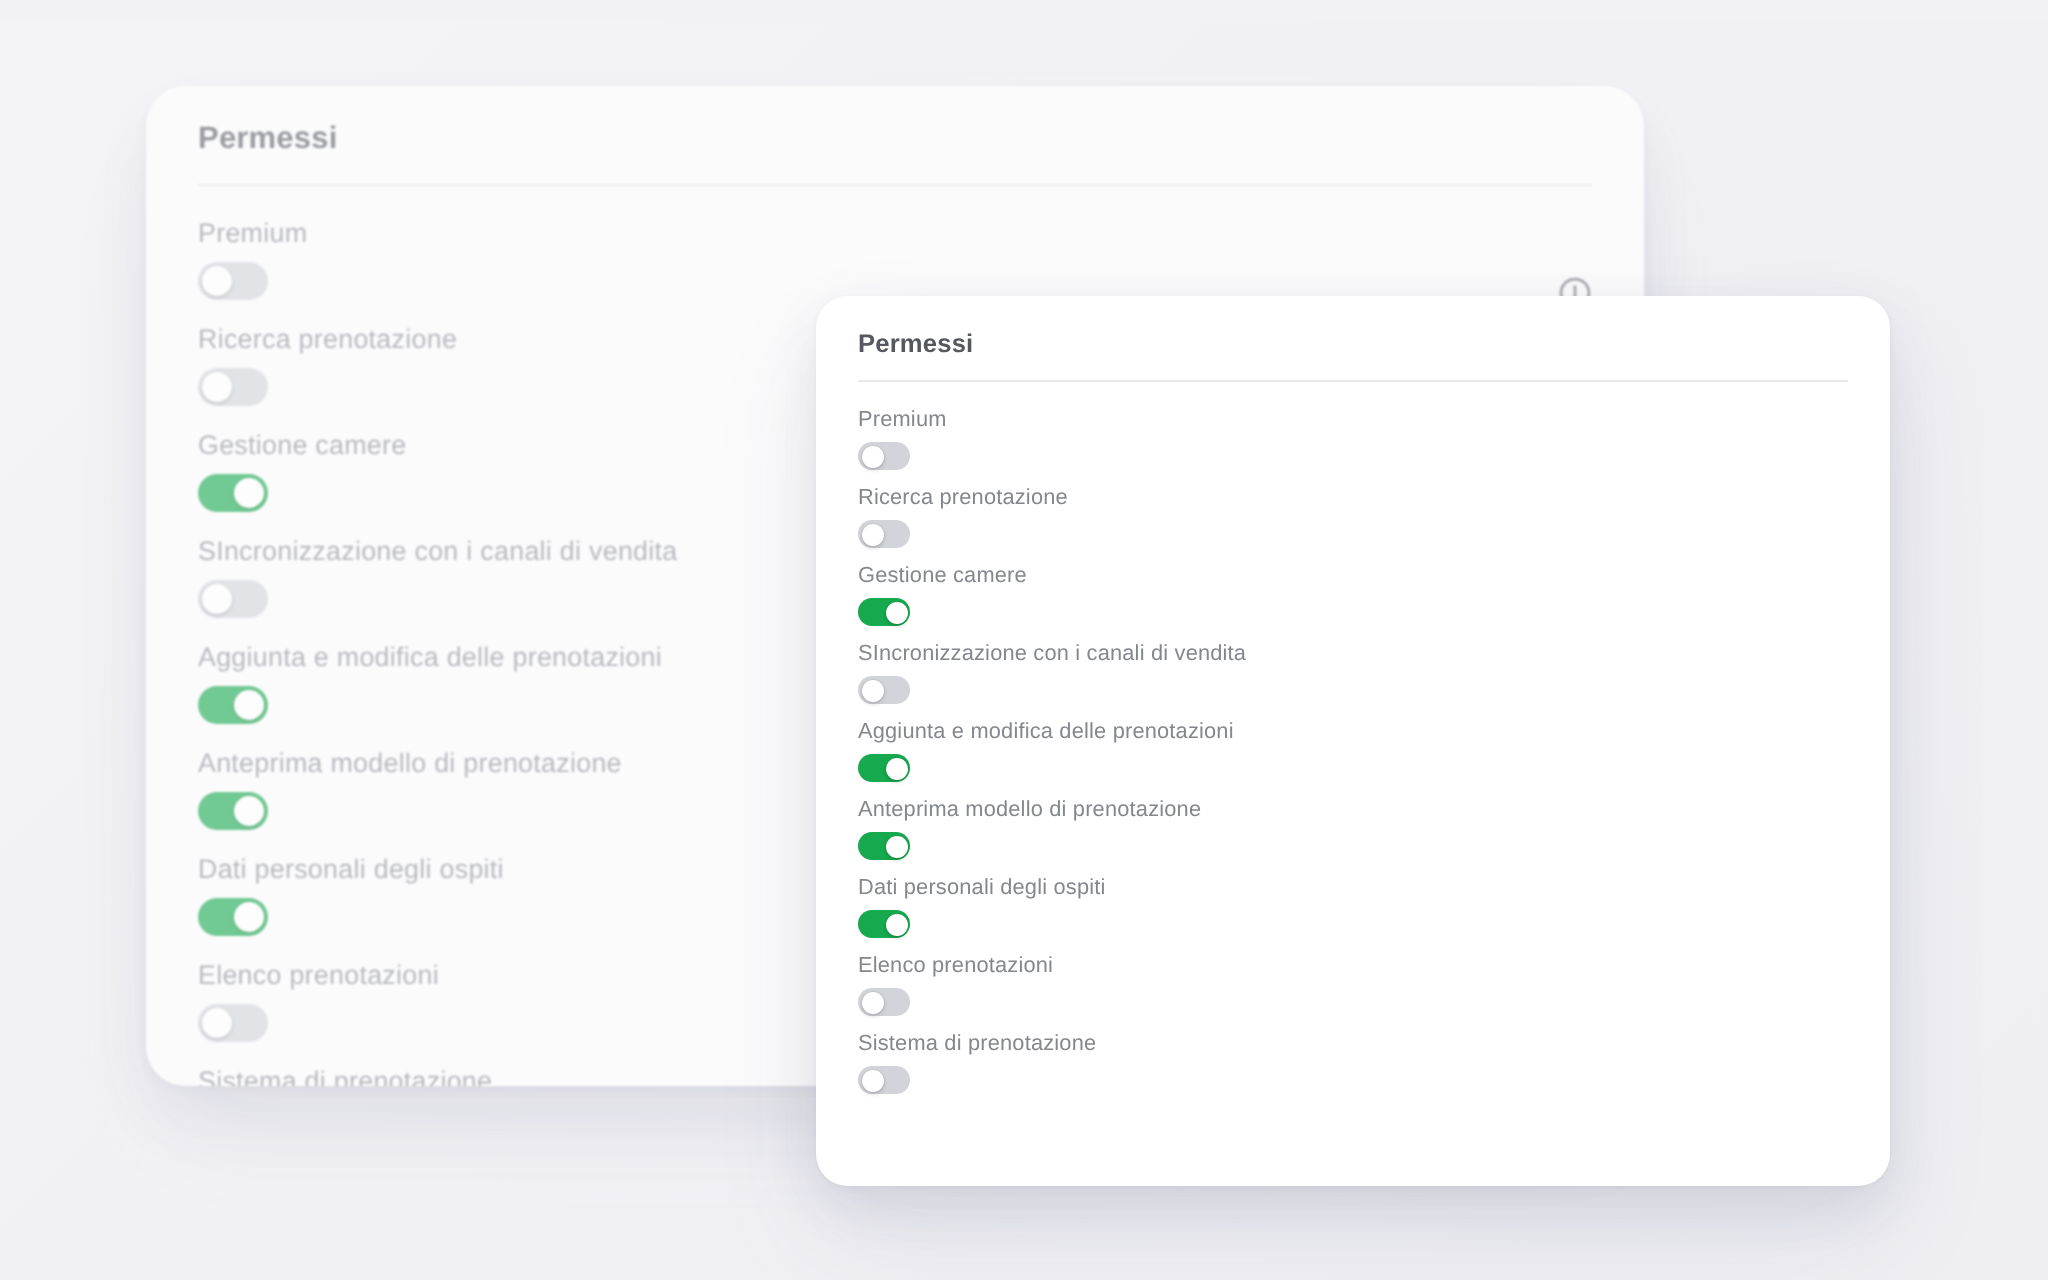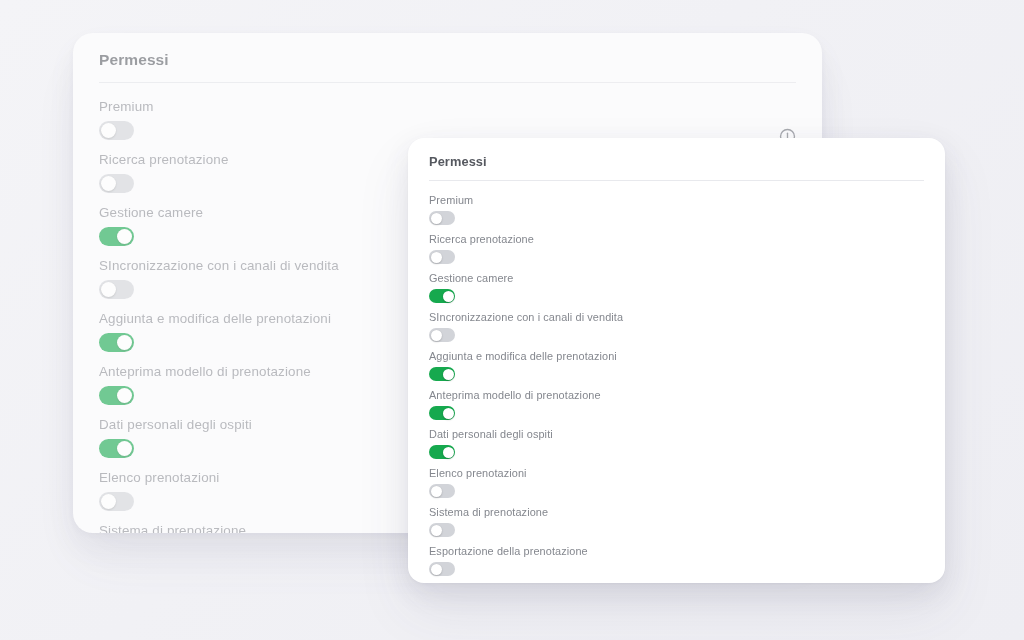--- a/index.html
+++ b/index.html
@@ -16,20 +16,21 @@
     position: relative;
     -webkit-font-smoothing: antialiased;
   }
 
   
   #stage {
     position: absolute;
     inset: 0;
     background:
       linear-gradient(135deg, #f4f4f7 0%, #f1f1f5 45%, #eeeef3 100%);
+    margin-top: 10px;
   }
 
   
   .panel {
     position: absolute;
     background: #ffffff;
     border-radius: 18px;
     box-sizing: border-box;
     overflow: hidden;
   }
@@ -272,23 +273,17 @@
             <div class="toggle off" role="switch" aria-checked="false" aria-label="Elenco prenotazioni">
               <span class="knob"></span>
             </div>
           </div>
           <div class="row">
             <div class="row-label">Sistema di prenotazione</div>
             <div class="toggle off" role="switch" aria-checked="false" aria-label="Sistema di prenotazione">
               <span class="knob"></span>
             </div>
           </div>
-          <div class="row">
-            <div class="row-label">Esportazione della prenotazione</div>
-            <div class="toggle off" role="switch" aria-checked="false" aria-label="Esportazione della prenotazione">
-              <span class="knob"></span>
-            </div>
-          </div>
         </div>
     </div>
   </section>
 
 </div>
 
 </body></html>

